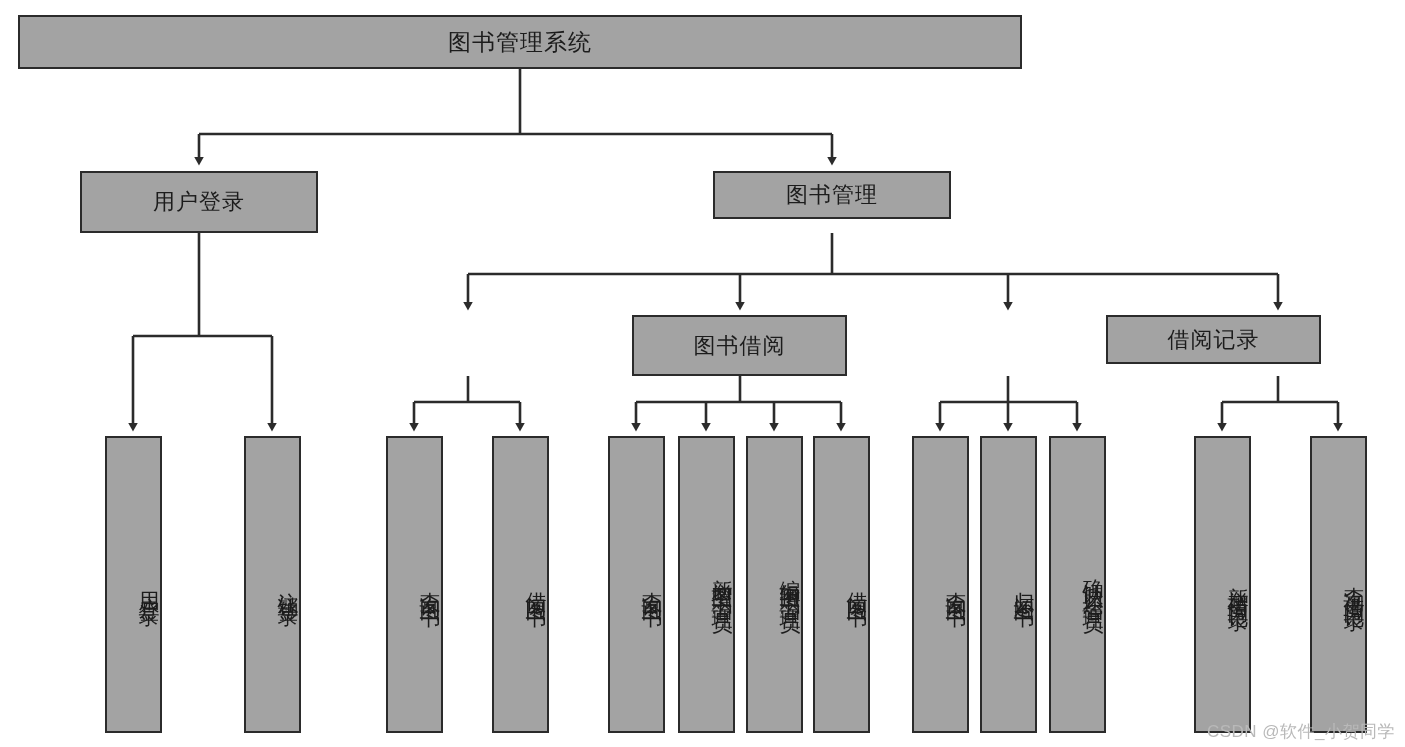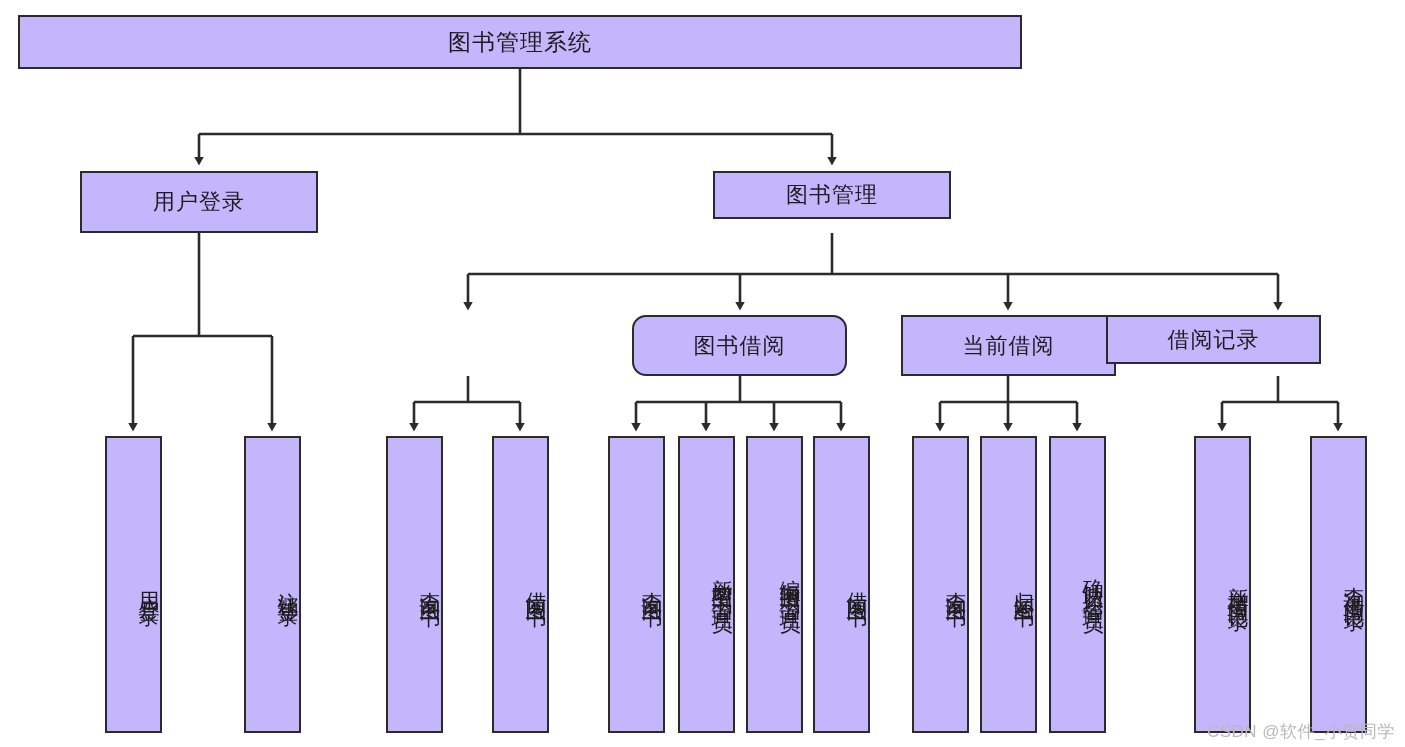--- a/index.html
+++ b/index.html
@@ -20,21 +20,21 @@
   svg.edges {
     position: absolute;
     left: 0;
     top: 0;
     width: 1405px;
     height: 747px;
   }
   .node {
     position: absolute;
     box-sizing: border-box;
-    background: #c4b5fd;
+    background: #a3a3a3;
     border: 2.5px solid #2b2b2b;
     display: flex;
     align-items: center;
     justify-content: center;
     color: #1c1c1c;
   }
   .node-horizontal {
     font-size: 22px;
     letter-spacing: 1px;
   }
@@ -124,25 +124,22 @@
     <span>图书管理系统</span>
   </div>
 
   <div class="node node-horizontal" style="left:80px; top:171px; width:238px; height:62px;">
     <span>用户登录</span>
   </div>
   <div class="node node-horizontal" style="left:713px; top:171px; width:238px; height:48px;">
     <span>图书管理</span>
   </div>
 
-  <div class="node node-horizontal" style="left:632px; top:315px; width:215px; height:61px;border-radius:14px;">
+  <div class="node node-horizontal" style="left:632px; top:315px; width:215px; height:61px;">
     <span>图书借阅</span>
-  </div>
-  <div class="node node-horizontal" style="left:901px; top:315px; width:215px; height:61px;">
-    <span>当前借阅</span>
   </div>
   <div class="node node-horizontal" style="left:1106px; top:315px; width:215px; height:49px;">
     <span>借阅记录</span>
   </div>
 
   <div class="node node-vertical" style="left:105px; top:436px; width:57px; height:297px;">
     <span>用户登录</span>
   </div>
   <div class="node node-vertical" style="left:244px; top:436px; width:57px; height:297px;">
     <span>注销登录</span>

